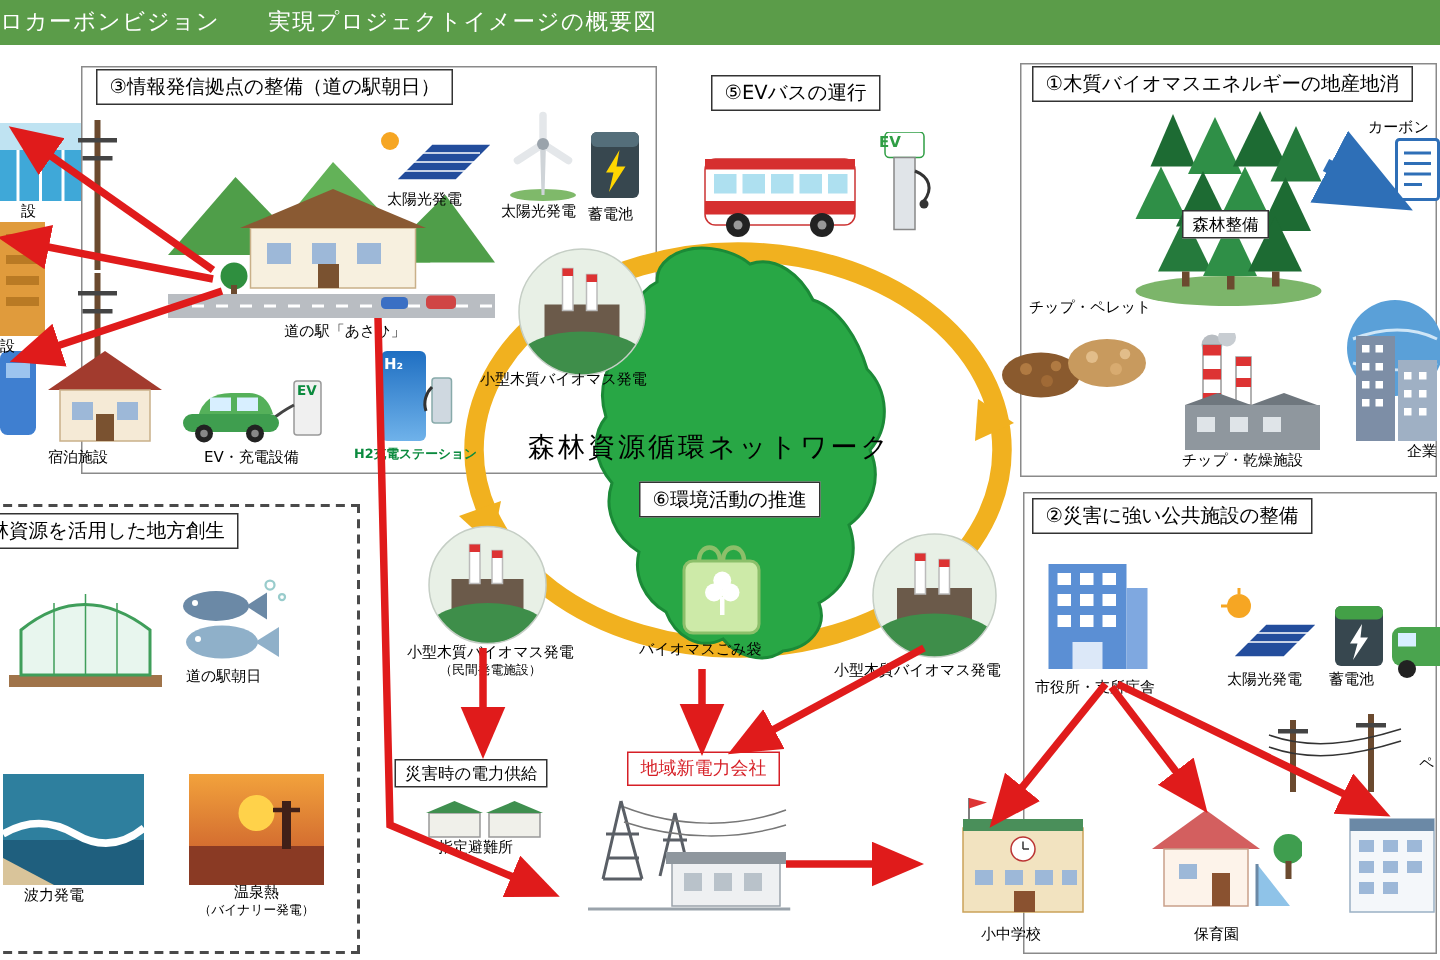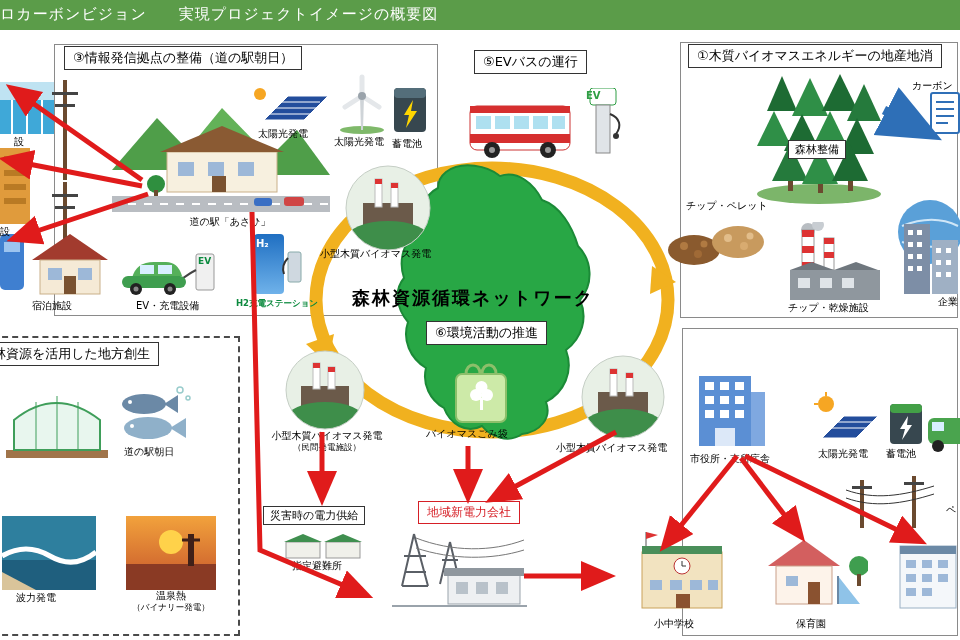--- a/index.html
+++ b/index.html
@@ -14,21 +14,21 @@
 #base{z-index:2}
 #arrows{z-index:6}
 .icon{position:absolute;z-index:3}
 .lbl{position:absolute;font-size:10px;line-height:1.2;color:#000;white-space:nowrap;text-align:center;z-index:4}
 .lbl .sub{display:block;font-size:8.5px}
 .lbl.sm{font-size:8.5px}
 .lbl.green{color:#0b8a3e;font-weight:bold}
 .tbox{position:absolute;background:#fff;border:1.5px solid #333;font-size:13px;padding:2px 8px;white-space:nowrap;color:#000;z-index:4}
 .tbox.sm{font-size:11px;padding:1px 6px}
 .tbox.red{color:#d61f26;border-color:#d61f26;font-size:12px}
-.netword{position:absolute;z-index:4;font-size:18px;font-weight:bold;color:#000;letter-spacing:2px;white-space:nowrap}
+.netword{position:absolute;z-index:4;font-size:18px;font-weight:normal;color:#000;letter-spacing:2px;white-space:nowrap}
 .banner{position:absolute;z-index:4;background:#d93025;color:#fff;font-weight:bold;font-size:13px;text-align:center;line-height:30px;clip-path:polygon(0 0,90% 0,100% 50%,90% 100%,0 100%)}
 .sign{position:absolute;z-index:5;font-weight:bold;white-space:nowrap}
 </style>
 </head>
 <body>
 
 <div id="stage">
 
   <div id="header">
     <span class="htitle">ロカーボンビジョン　　実現プロジェクトイメージの概要図</span>
@@ -475,20 +475,21 @@
       <rect x="56" y="46" width="72" height="30" fill="#eef0f2" stroke="#9aa3ab"></rect>
         <rect x="52" y="40" width="80" height="8" fill="#8f979e"></rect>
       <rect x="64" y="54" width="12" height="12" fill="#b9c2ca"></rect>
         <rect x="84" y="54" width="12" height="12" fill="#b9c2ca"></rect>
         <rect x="104" y="54" width="12" height="12" fill="#b9c2ca"></rect>
       <line x1="0" y1="78" x2="135" y2="78" stroke="#9aa3ab" stroke-width="2"></line>
     </svg>
   </div>
 
 
+  <div class="tbox" style="left:688px;top:332px">②災害に強い公共施設の整備</div>
 
   <div class="icon" style="left:693px;top:366px">
     <svg width="76" height="86">
         <rect x="6" y="10" width="52" height="70" fill="#5b8fd4"></rect>
         <rect x="58" y="26" width="14" height="54" fill="#7fa8e0"></rect>
         <g fill="#fff">
           <rect x="12" y="16" width="9" height="8"></rect>
           <rect x="27" y="16" width="9" height="8"></rect>
           <rect x="42" y="16" width="9" height="8"></rect>
           <rect x="12" y="30" width="9" height="8"></rect>

